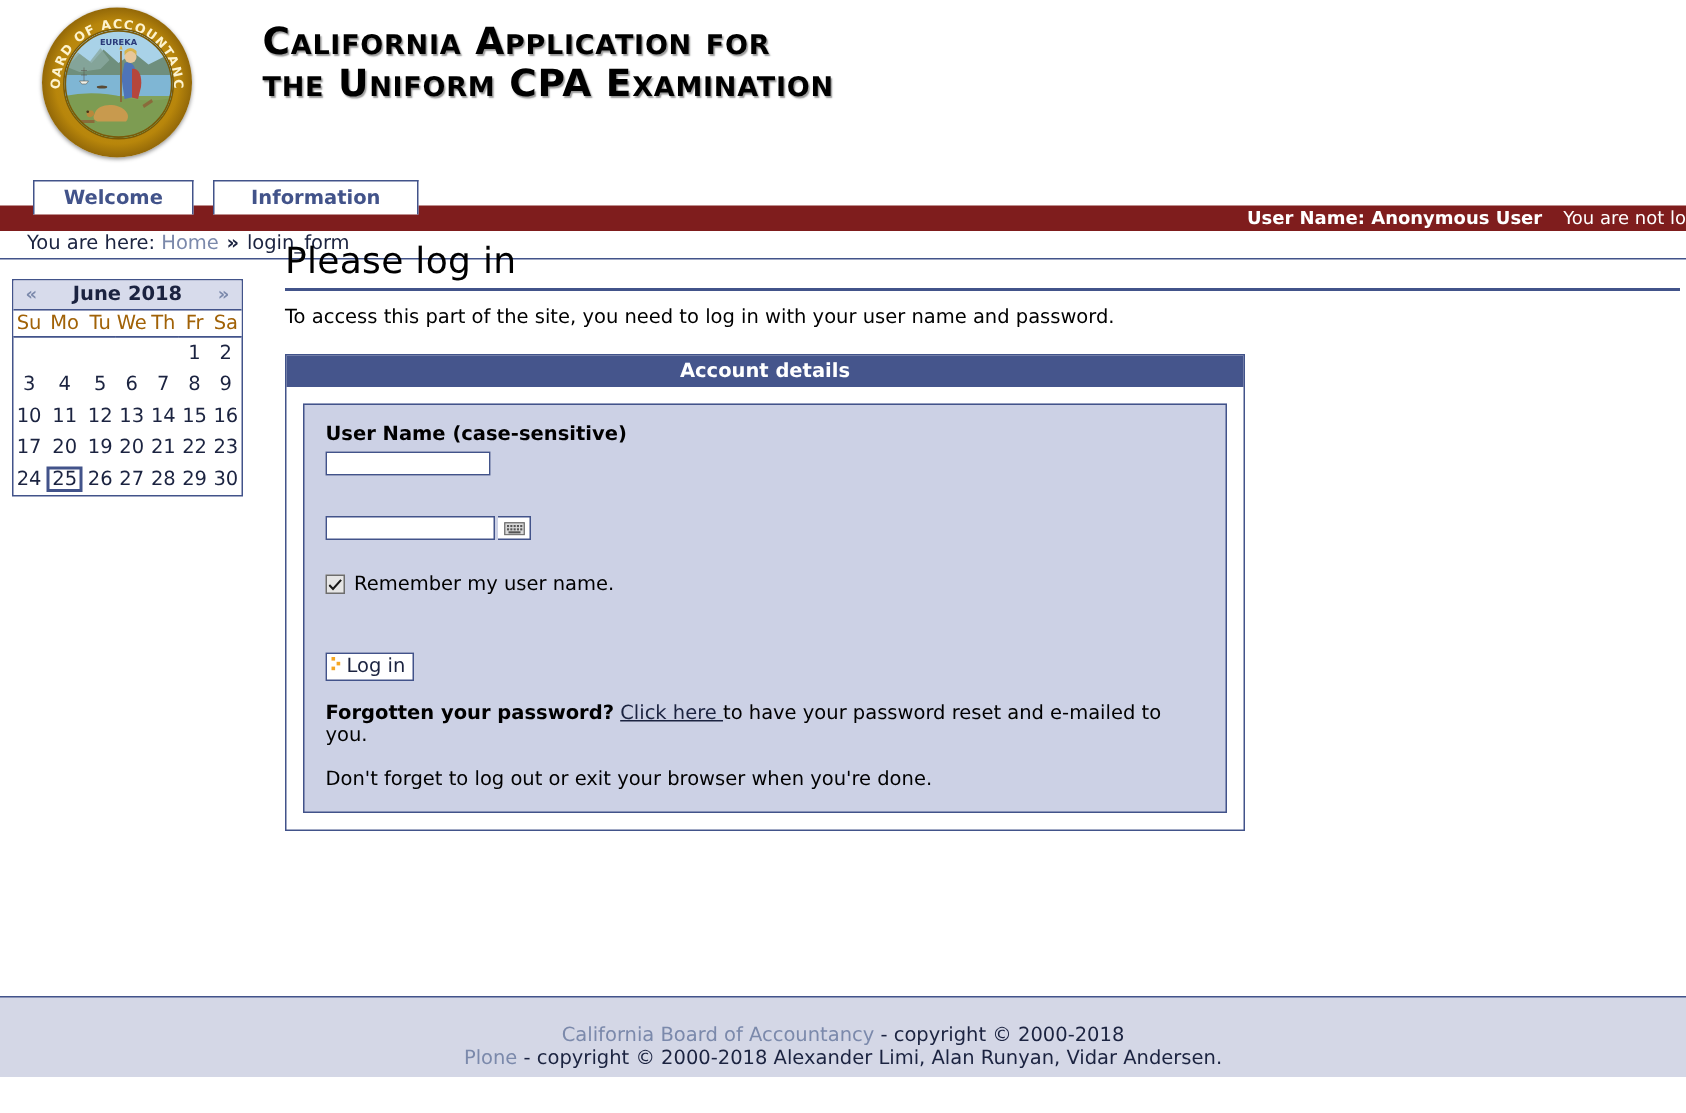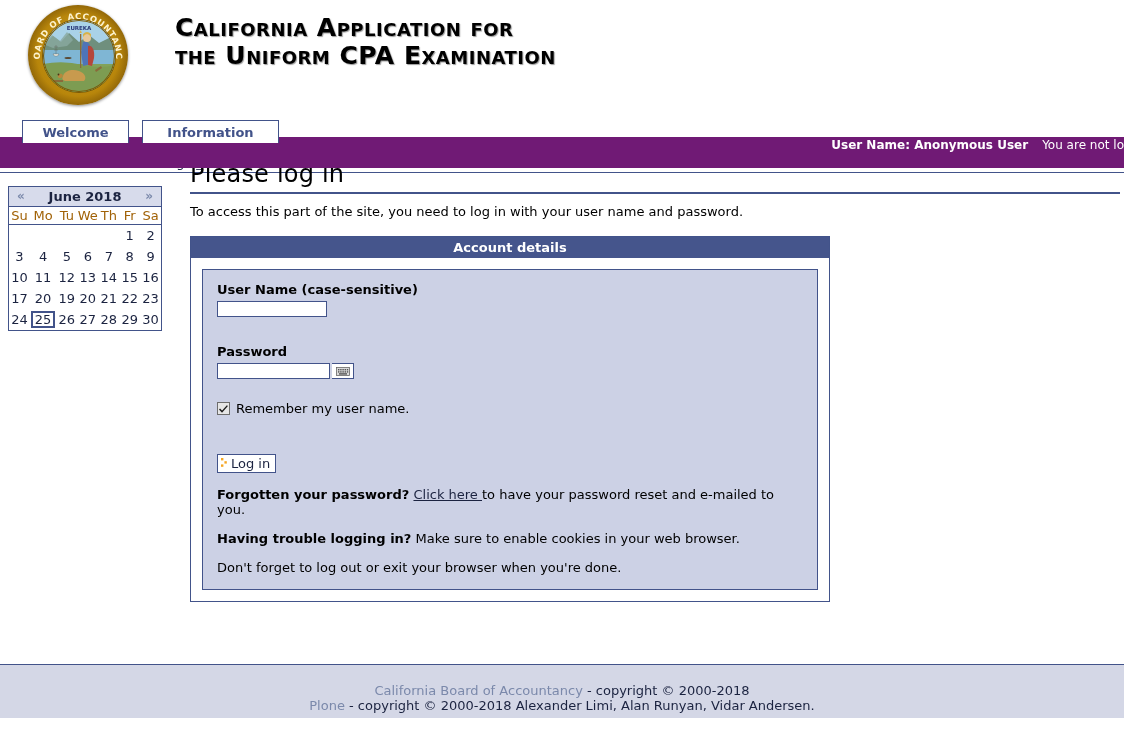--- a/index.html
+++ b/index.html
@@ -101,22 +101,22 @@
     box-sizing: border-box;
     cursor: pointer;
   }
   #tab-information { width: 137px; }
 
   #personal-bar {
     position: absolute;
     left: 0;
     top: 22px;
     width: 1124px;
-    height: 31px;
-    background: #701a75;
+    height: 17px;
+    background: #7f1d1d;
     color: #ffffff;
     font-size: 12px;
     z-index: 1;
   }
   #personal-bar .pb-inner {
     position: absolute;
     right: 0;
     top: 0;
     white-space: nowrap;
     padding-top: 1px;
@@ -532,21 +532,20 @@
     <div id="login-form-outer">
       <div id="form-legend">Account details</div>
 
       <div id="fieldset">
 
         <div class="field-label">User Name (case-sensitive)</div>
         <input class="text-input" id="username-input" type="text" value="" style="">
 
         <div class="spacer-lg"></div>
 
-        <div class="field-label">Password</div>
         <span class="pw-wrap">
           <input class="text-input" id="password-input" type="password" value="" style="">
           <span id="kbd-icon">
             <svg width="14" height="9" viewBox="0 0 14 9">
               <rect x="0.5" y="0.5" width="13" height="8" fill="#d9d9d9" stroke="#666666" stroke-width="0.8"></rect>
               <g fill="#555555">
                 <rect x="2" y="2" width="1.4" height="1.4"></rect>
                 <rect x="4.2" y="2" width="1.4" height="1.4"></rect>
                 <rect x="6.4" y="2" width="1.4" height="1.4"></rect>
                 <rect x="8.6" y="2" width="1.4" height="1.4"></rect>
@@ -586,23 +585,20 @@
             </svg>
           </span>
           <span>Log in</span>
         </button>
 
         <div class="note-line">
           <b>Forgotten your password?</b>
           <a href="#">Click here </a><span>to have your password reset and e-mailed to you.</span>
         </div>
 
-        <div class="note-line">
-          <b>Having trouble logging in?</b><span> Make sure to enable cookies in your web browser.</span>
-        </div>
 
         <div class="note-line">Don't forget to log out or exit your browser when you're done.</div>
 
       </div>
     </div>
   </div>
 </div>
 
 <div id="footer">
   <div class="fline">

